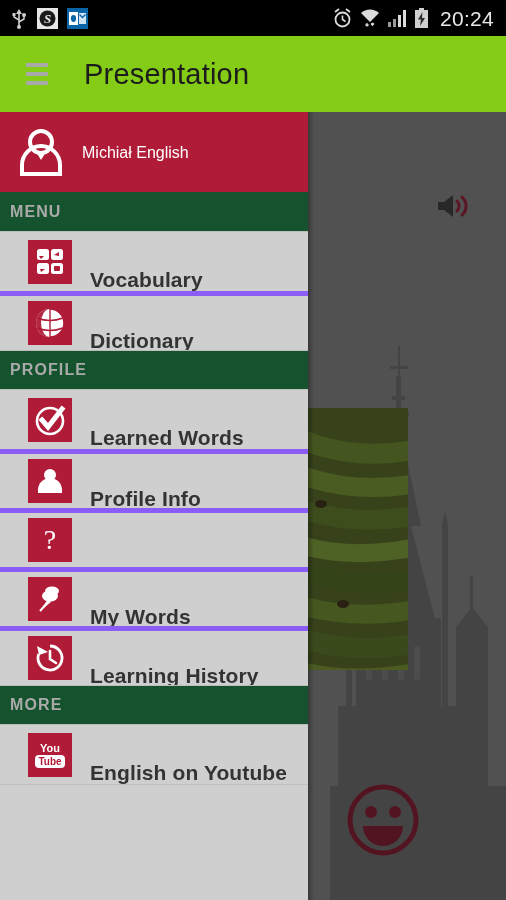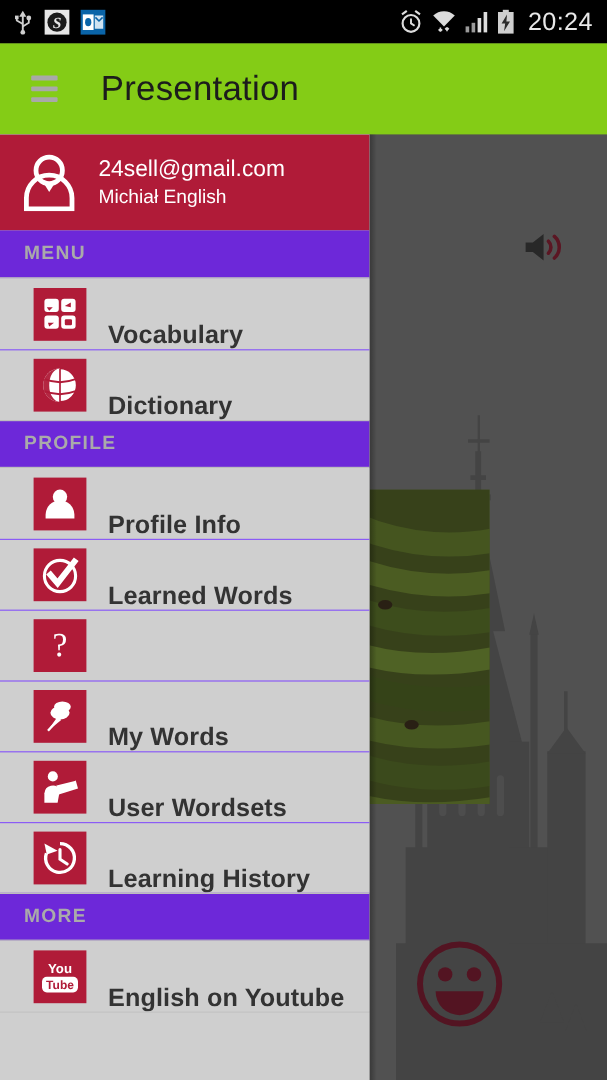--- a/index.html
+++ b/index.html
@@ -82,35 +82,35 @@
   #account{
     height:80px;background:#b01b38;
     display:flex;align-items:center;
     box-sizing:border-box;padding-left:18px;
   }
   #account .who{margin-left:18px;color:#fff;}
   #account .email{font-size:19px;line-height:25px;font-weight:400;}
   #account .name{font-size:16px;line-height:21px;font-weight:400;}
 
   .section-hd{
-    height:40px;background:#6d28d9;
+    height:40px;background:#14532d;
     display:flex;align-items:center;
-    box-sizing:border-box;padding-left:20px;
+    box-sizing:border-box;padding-left:10px;
     color:#aaaaaa;font-size:16px;font-weight:700;letter-spacing:1.1px;
     border-top:1px solid #bdbdbd;border-bottom:1px solid #bdbdbd;
   }
   .section-hd.first{border-top:none;}
 
   .drawer-item{
     height:59px;display:flex;align-items:center;
     box-sizing:border-box;padding-left:28px;
     background:#cfcfcf;cursor:pointer;
   }
   .drawer-item + .drawer-item{
-    border-top:1px solid #8b5cf6;
+    border-top:5px solid #8b5cf6;
   }
   .item-icon{
     width:44px;height:44px;background:#b01b38;
     flex:0 0 44px;
     display:flex;align-items:center;justify-content:center;
   }
   .item-label{
     margin-left:18px;color:#333333;font-size:21px;font-weight:700;
     letter-spacing:.1px;white-space:nowrap;margin-top:36px;
   }
@@ -212,21 +212,20 @@
   <div id="drawer">
     <div id="drawer-inner">
 
       <div id="account">
         <svg width="46" height="48" viewBox="0 0 46 48">
           <circle cx="23" cy="14" r="11" fill="none" stroke="#fff" stroke-width="4"></circle>
           <path d="M4 46 v-9 a19 19 0 0 1 38 0 v9 z" fill="none" stroke="#fff" stroke-width="4"></path>
           <path d="M18 24 l5 8 l5 -8 z" fill="#fff"></path>
         </svg>
         <div class="who">
-          <div class="email">24sell@gmail.com</div>
           <div class="name">Michiał English</div>
         </div>
       </div>
 
       <div class="section-hd first">MENU</div>
 
       <div class="drawer-item">
         <div class="item-icon">
           <svg width="30" height="30" viewBox="0 0 30 30">
             <rect x="2" y="2" width="12" height="11" rx="2.5" fill="#fff"></rect>
@@ -253,36 +252,36 @@
             <path d="M16 2 v28" stroke="#b01b38" stroke-width="1.4" fill="none"></path>
           </svg>
         </div>
         <div class="item-label">Dictionary</div>
       </div>
 
       <div class="section-hd">PROFILE</div>
 
       <div class="drawer-item">
         <div class="item-icon">
+          <svg width="32" height="32" viewBox="0 0 32 32">
+            <circle cx="16" cy="17" r="13" fill="none" stroke="#fff" stroke-width="2.6"></circle>
+            <path d="M8 16 l6 7 l14 -18" fill="none" stroke="#fff" stroke-width="5" stroke-linecap="square"></path>
+          </svg>
+        </div>
+        <div class="item-label">Learned Words</div>
+      </div>
+
+      <div class="drawer-item">
+        <div class="item-icon">
           <svg width="28" height="28" viewBox="0 0 28 28">
             <circle cx="14" cy="8" r="6" fill="#fff"></circle>
             <path d="M2 26 v-3 a12 12 0 0 1 24 0 v3 z" fill="#fff"></path>
           </svg>
         </div>
         <div class="item-label">Profile Info</div>
-      </div>
-
-      <div class="drawer-item">
-        <div class="item-icon">
-          <svg width="32" height="32" viewBox="0 0 32 32">
-            <circle cx="16" cy="17" r="13" fill="none" stroke="#fff" stroke-width="2.6"></circle>
-            <path d="M8 16 l6 7 l14 -18" fill="none" stroke="#fff" stroke-width="5" stroke-linecap="square"></path>
-          </svg>
-        </div>
-        <div class="item-label">Learned Words</div>
       </div>
 
       <div class="drawer-item">
         <div class="item-icon">
           <svg width="32" height="32" viewBox="0 0 32 32">
             <text x="16" y="25" text-anchor="middle" fill="#fff" font-family="Liberation Serif, serif" font-size="28">?</text>
           </svg>
         </div>
       </div>
 
@@ -291,31 +290,20 @@
           <svg width="30" height="30" viewBox="0 0 30 30">
             <ellipse cx="17" cy="7" rx="7" ry="4.5" fill="#fff"></ellipse>
             <ellipse cx="15" cy="12" rx="8" ry="5.5" fill="#fff"></ellipse>
             <path d="M13 15 l-8 12 l11 -9 z" fill="#fff"></path>
             <path d="M5 27 l9 -10" stroke="#fff" stroke-width="2"></path>
           </svg>
         </div>
         <div class="item-label">My Words</div>
       </div>
 
-      <div class="drawer-item">
-        <div class="item-icon">
-          <svg width="32" height="30" viewBox="0 0 32 30">
-            <circle cx="10" cy="6" r="4.2" fill="#fff"></circle>
-            <path d="M3 28 v-8 a7 7 0 0 1 13 -3 l-2 11 z" fill="#fff"></path>
-            <path d="M13 13 l16 -4 l2 7 l-16 5 z" fill="#fff"></path>
-            <path d="M13 13 l16 -4" stroke="#b01b38" stroke-width="1.2"></path>
-          </svg>
-        </div>
-        <div class="item-label">User Wordsets</div>
-      </div>
 
       <div class="drawer-item">
         <div class="item-icon">
           <svg width="32" height="32" viewBox="0 0 32 32">
             <path d="M16 4 a12 12 0 1 1 -11.3 8" fill="none" stroke="#fff" stroke-width="2.8"></path>
             <path d="M3 4 l2 9 l9 -3 z" fill="#fff"></path>
             <path d="M16 9 v8 l6 4" fill="none" stroke="#fff" stroke-width="2.6" stroke-linecap="round"></path>
           </svg>
         </div>
         <div class="item-label">Learning History</div>

